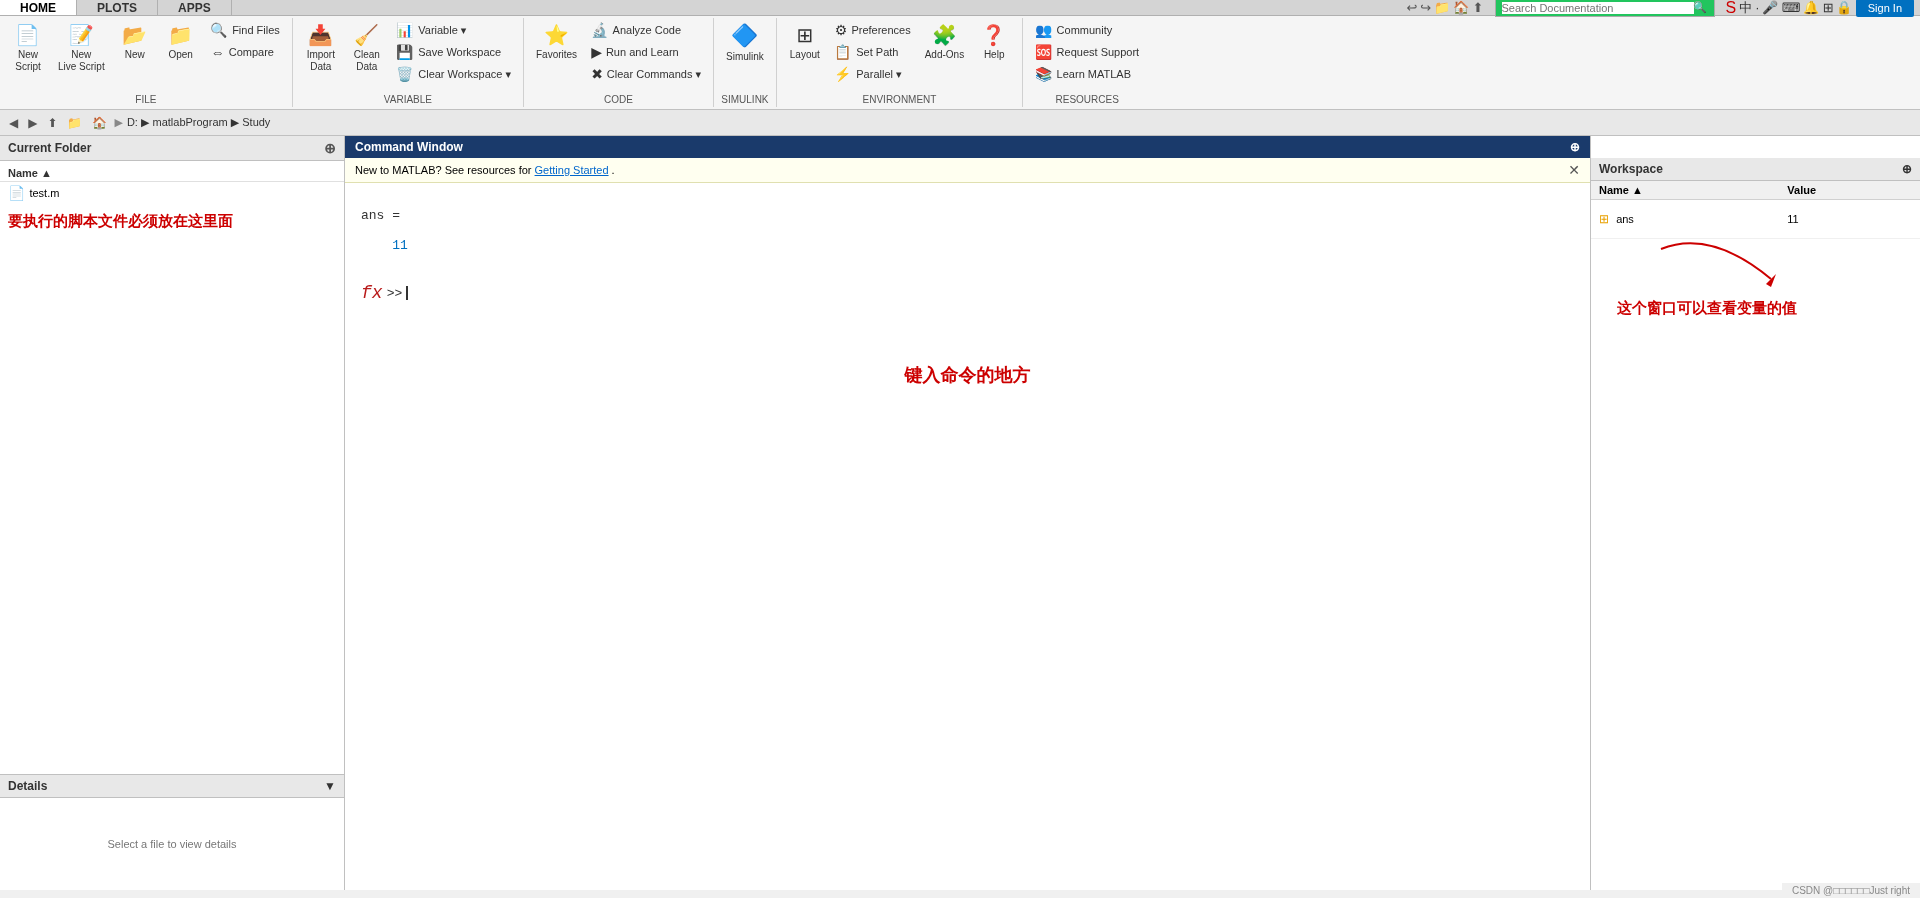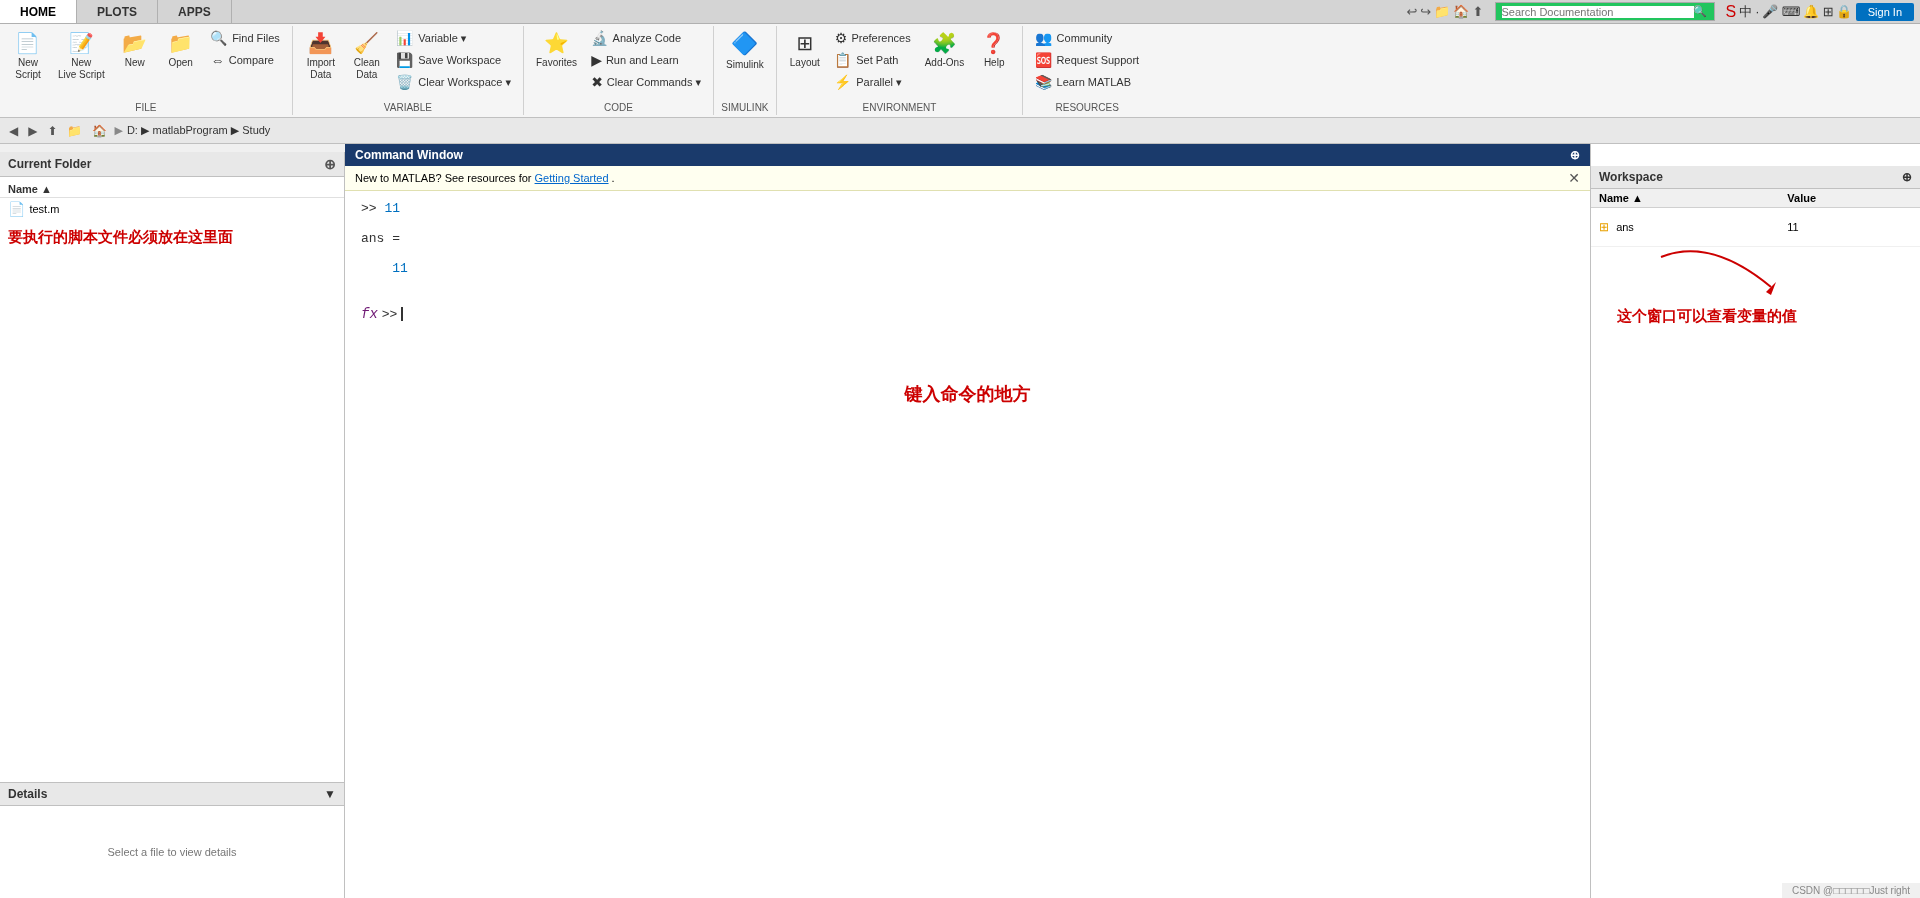--- a/index.html
+++ b/index.html
@@ -2,21 +2,21 @@
 <html><head>
   <meta charset="utf-8">
   <style>
     * { margin: 0; padding: 0; box-sizing: border-box; }
     body { font-family: 'Segoe UI', Arial, sans-serif; font-size: 11px; background: #f0f0f0; overflow: hidden; width: 1920px; height: 898px; }
 
     
     .tab-bar {
       display: flex;
       background: #d4d4d4;
-      height: 24px;
+      height: 16px;
       border-bottom: 1px solid #b0b0b0;
     }
     .tab {
       padding: 0 20px;
       display: flex;
       align-items: center;
       font-size: 12px;
       font-weight: 600;
       cursor: pointer;
       border-right: 1px solid #b0b0b0;
@@ -136,21 +136,20 @@
       height: calc(898px - 24px - 94px - 26px);
     }
 
     
     .left-panel {
       width: 345px;
       border-right: 1px solid #c0c0c0;
       display: flex;
       flex-direction: column;
       background: white;
-      margin-top: 8px;
     }
     .panel-header {
       background: #e8e8e8;
       border-bottom: 1px solid #c0c0c0;
       padding: 4px 8px;
       font-size: 12px;
       font-weight: 600;
       color: #333;
       display: flex;
       align-items: center;
@@ -266,21 +265,21 @@
       background: #333;
       vertical-align: middle;
       animation: blink 1s step-end infinite;
     }
     @keyframes blink { 50% { opacity: 0; } }
     .cmd-prompt-line {
       display: flex;
       align-items: center;
       gap: 4px;
     }
-    .fx-symbol { font-style: italic; font-size: 14px; color: #701a75; }
+    .fx-symbol { font-style: italic; font-size: 18px; color: #b91c1c; }
 
     
     .right-panel {
       width: 330px;
       border-left: 1px solid #c0c0c0;
       display: flex;
       flex-direction: column;
       background: white;
     }
     .workspace-header {
@@ -603,21 +602,20 @@
     </div>
     <div class="cmd-notice">
       <span>
         <span>New to MATLAB? See resources for </span>
         <a>Getting Started</a>
         <span>.</span>
       </span>
       <span class="cmd-close-btn">✕</span>
     </div>
     <div class="cmd-content">
-      <div class="cmd-prompt">&gt;&gt;  <span class="cmd-value">11</span></div>
       <br>
       <div>ans =</div>
       <br>
       <div class="cmd-value">&nbsp;&nbsp;&nbsp;&nbsp;11</div>
       <br><br>
       <div class="cmd-prompt-line">
         <span class="fx-symbol"><i>f</i>x</span>
         <span>&gt;&gt; </span>
         <span class="cmd-cursor"></span>
       </div>

